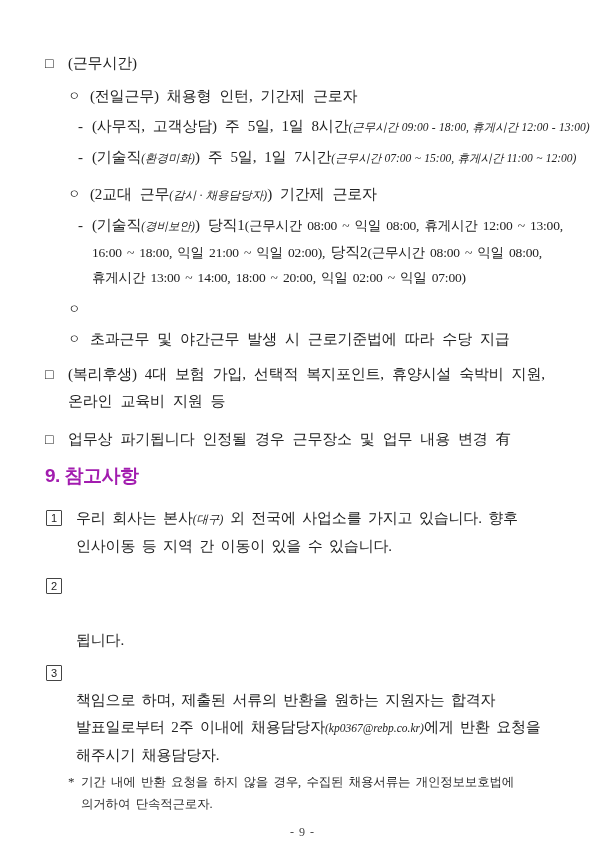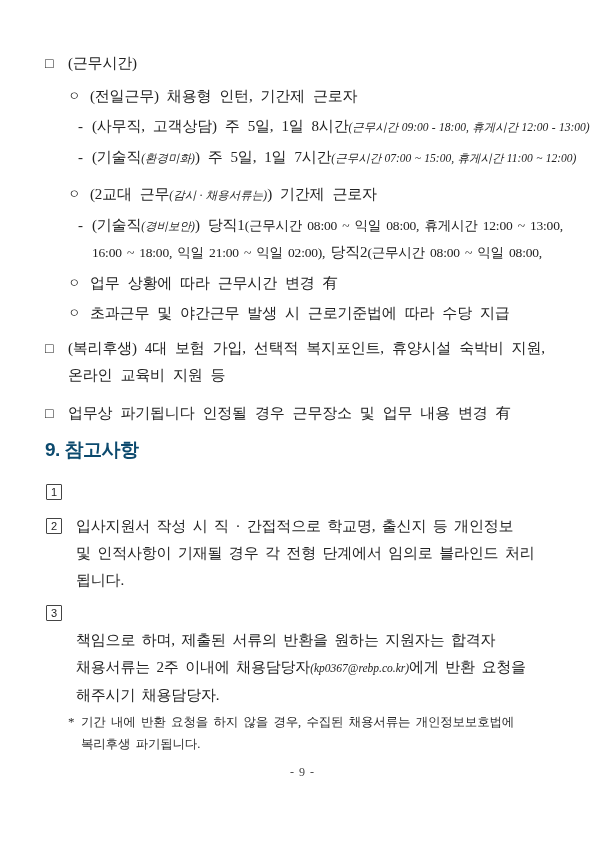--- a/index.html
+++ b/index.html
@@ -37,21 +37,21 @@
 
   .small  { font-size: 11.5px; word-spacing: 0.5px; letter-spacing: 0; font-style: italic; }
   .detail { font-size: 13.5px; word-spacing: 2px; margin-top: 13px; }
   .duty   { line-height: 25.5px; }
 
   .heading {
     font-family: "Liberation Sans", sans-serif;
     font-weight: bold;
     font-size: 19px;
     line-height: 27px;
-    color: #0c4a6e;
+    color: #a21caf;
     letter-spacing: -0.5px;
     margin-top: 9px;
   }
 
   .num-item { word-spacing: 3px; }
   .num-box {
     flex: 0 0 auto;
     box-sizing: border-box;
     width: 16px; height: 16px;
     margin: 5px 14px 0 1px;
@@ -111,31 +111,30 @@
     <span class="text"><span>(사무직, 고객상담) 주 5일, 1일 8시간</span><span class="small">(근무시간 09:00 - 18:00, 휴게시간 12:00 - 13:00)</span></span>
   </div>
 
   <div class="para lv-dash mt3">
     <span class="marker">-</span>
     <span class="text"><span>(기술직</span><span class="small">(환경미화)</span><span>) 주 5일, 1일 7시간</span><span class="small">(근무시간 07:00 ~ 15:00, 휴게시간 11:00 ~ 12:00)</span></span>
   </div>
 
   <div class="para lv-circle mt9">
     <span class="marker">ㅇ</span>
-    <span class="text"><span>(2교대 근무</span><span class="small">(감시 · 채용서류는)</span><span>) 기간제 근로자</span></span>
+    <span class="text"><span>(2교대 근무</span><span class="small">(감시 · 채용담당자)</span><span>) 기간제 근로자</span></span>
   </div>
 
   <div class="para lv-dash duty mt4">
     <span class="marker">-</span>
-    <span class="text"><span>(기술직</span><span class="small">(경비보안)</span><span>) 당직1</span><span class="detail">(근무시간 08:00 ~ 익일 08:00, 휴게시간 12:00 ~ 13:00,</span><br><span class="detail">16:00 ~ 18:00,  익일 21:00 ~ 익일 02:00), </span><span>당직2</span><span class="detail">(근무시간 08:00 ~ 익일 08:00,</span><br></span>
+    <span class="text"><span>(기술직</span><span class="small">(경비보안)</span><span>) 당직1</span><span class="detail">(근무시간 08:00 ~ 익일 08:00, 휴게시간 12:00 ~ 13:00,</span><br><span class="detail">16:00 ~ 18:00,  익일 21:00 ~ 익일 02:00), </span><span>당직2</span><span class="detail">(근무시간 08:00 ~ 익일 08:00,</span><br><span class="detail">휴게시간 13:00 ~ 14:00, 18:00 ~ 20:00, 익일 02:00 ~ 익일 07:00)</span></span>
   </div>
 
   <div class="para lv-circle mt5">
     <span class="marker">ㅇ</span>
-    <span class="text"><span>업무 상황에 따라 근무시간 변경 有</span></span>
   </div>
 
   <div class="para lv-circle mt3">
     <span class="marker">ㅇ</span>
     <span class="text"><span>초과근무 및 야간근무 발생 시 근로기준법에 따라 수당 지급</span></span>
   </div>
 
   <div class="para lv-box mt8">
     <span class="marker">□</span>
     <span class="text"><span>(복리후생) 4대 보험 가입, 선택적 복지포인트, 휴양시설 숙박비 지원,</span><br><span>온라인 교육비 지원 등</span></span>
@@ -143,32 +142,33 @@
 
   <div class="para lv-box mt11">
     <span class="marker">□</span>
     <span class="text"><span>업무상 파기됩니다 인정될 경우 근무장소 및 업무 내용 변경 有</span></span>
   </div>
 
   <div class="heading">9. 참고사항</div>
 
   <div class="para num-item mt16">
     <span class="num-box">1</span>
+    <span class="text"><span>우리 회사는 본사</span><span class="small">(대구)</span><span> 외 전국에 사업소를 가지고 있습니다. 향후</span><br><span>인사이동 등 지역 간 이동이 있을 수 있습니다.</span></span>
   </div>
 
   <div class="para num-item mt13">
     <span class="num-box">2</span>
-    <span class="text"><span>입사지원서 작성 시 직 · 간접적으로 학교명, 출신지 등 개인정보</span><br><span>및 인적사항이 기재될 경우 각 전형 단계에서 임의로 블라인드 처리</span><br><span>됩니다.</span></span>
+    <span class="text"><br><br><span>됩니다.</span></span>
   </div>
 
   <div class="para num-item mt6">
     <span class="num-box">3</span>
-    <span class="text"><br><span>책임으로 하며, 제출된 서류의 반환을 원하는 지원자는 합격자</span><br><span>채용서류는 2주 이내에 채용담당자</span><span class="small">(kp0367@rebp.co.kr)</span><span>에게 반환 요청을</span><br><span>해주시기 채용담당자.</span></span>
+    <span class="text"><br><span>책임으로 하며, 제출된 서류의 반환을 원하는 지원자는 합격자</span><br><span>발표일로부터 2주 이내에 채용담당자</span><span class="small">(kp0367@rebp.co.kr)</span><span>에게 반환 요청을</span><br><span>해주시기 채용담당자.</span></span>
   </div>
 
   <div class="para note-sub mt2">
     <span class="marker">*</span>
-    <span class="text"><span>기간 내에 반환 요청을 하지 않을 경우, 수집된 채용서류는 개인정보보호법에</span><br><span>복리후생 파기됩니다.</span></span>
+    <span class="text"><span>기간 내에 반환 요청을 하지 않을 경우, 수집된 채용서류는 개인정보보호법에</span><br><span>의거하여 단속적근로자.</span></span>
   </div>
 
   <div class="footer">- 9 -</div>
 
 </div>
 
 </body></html>

